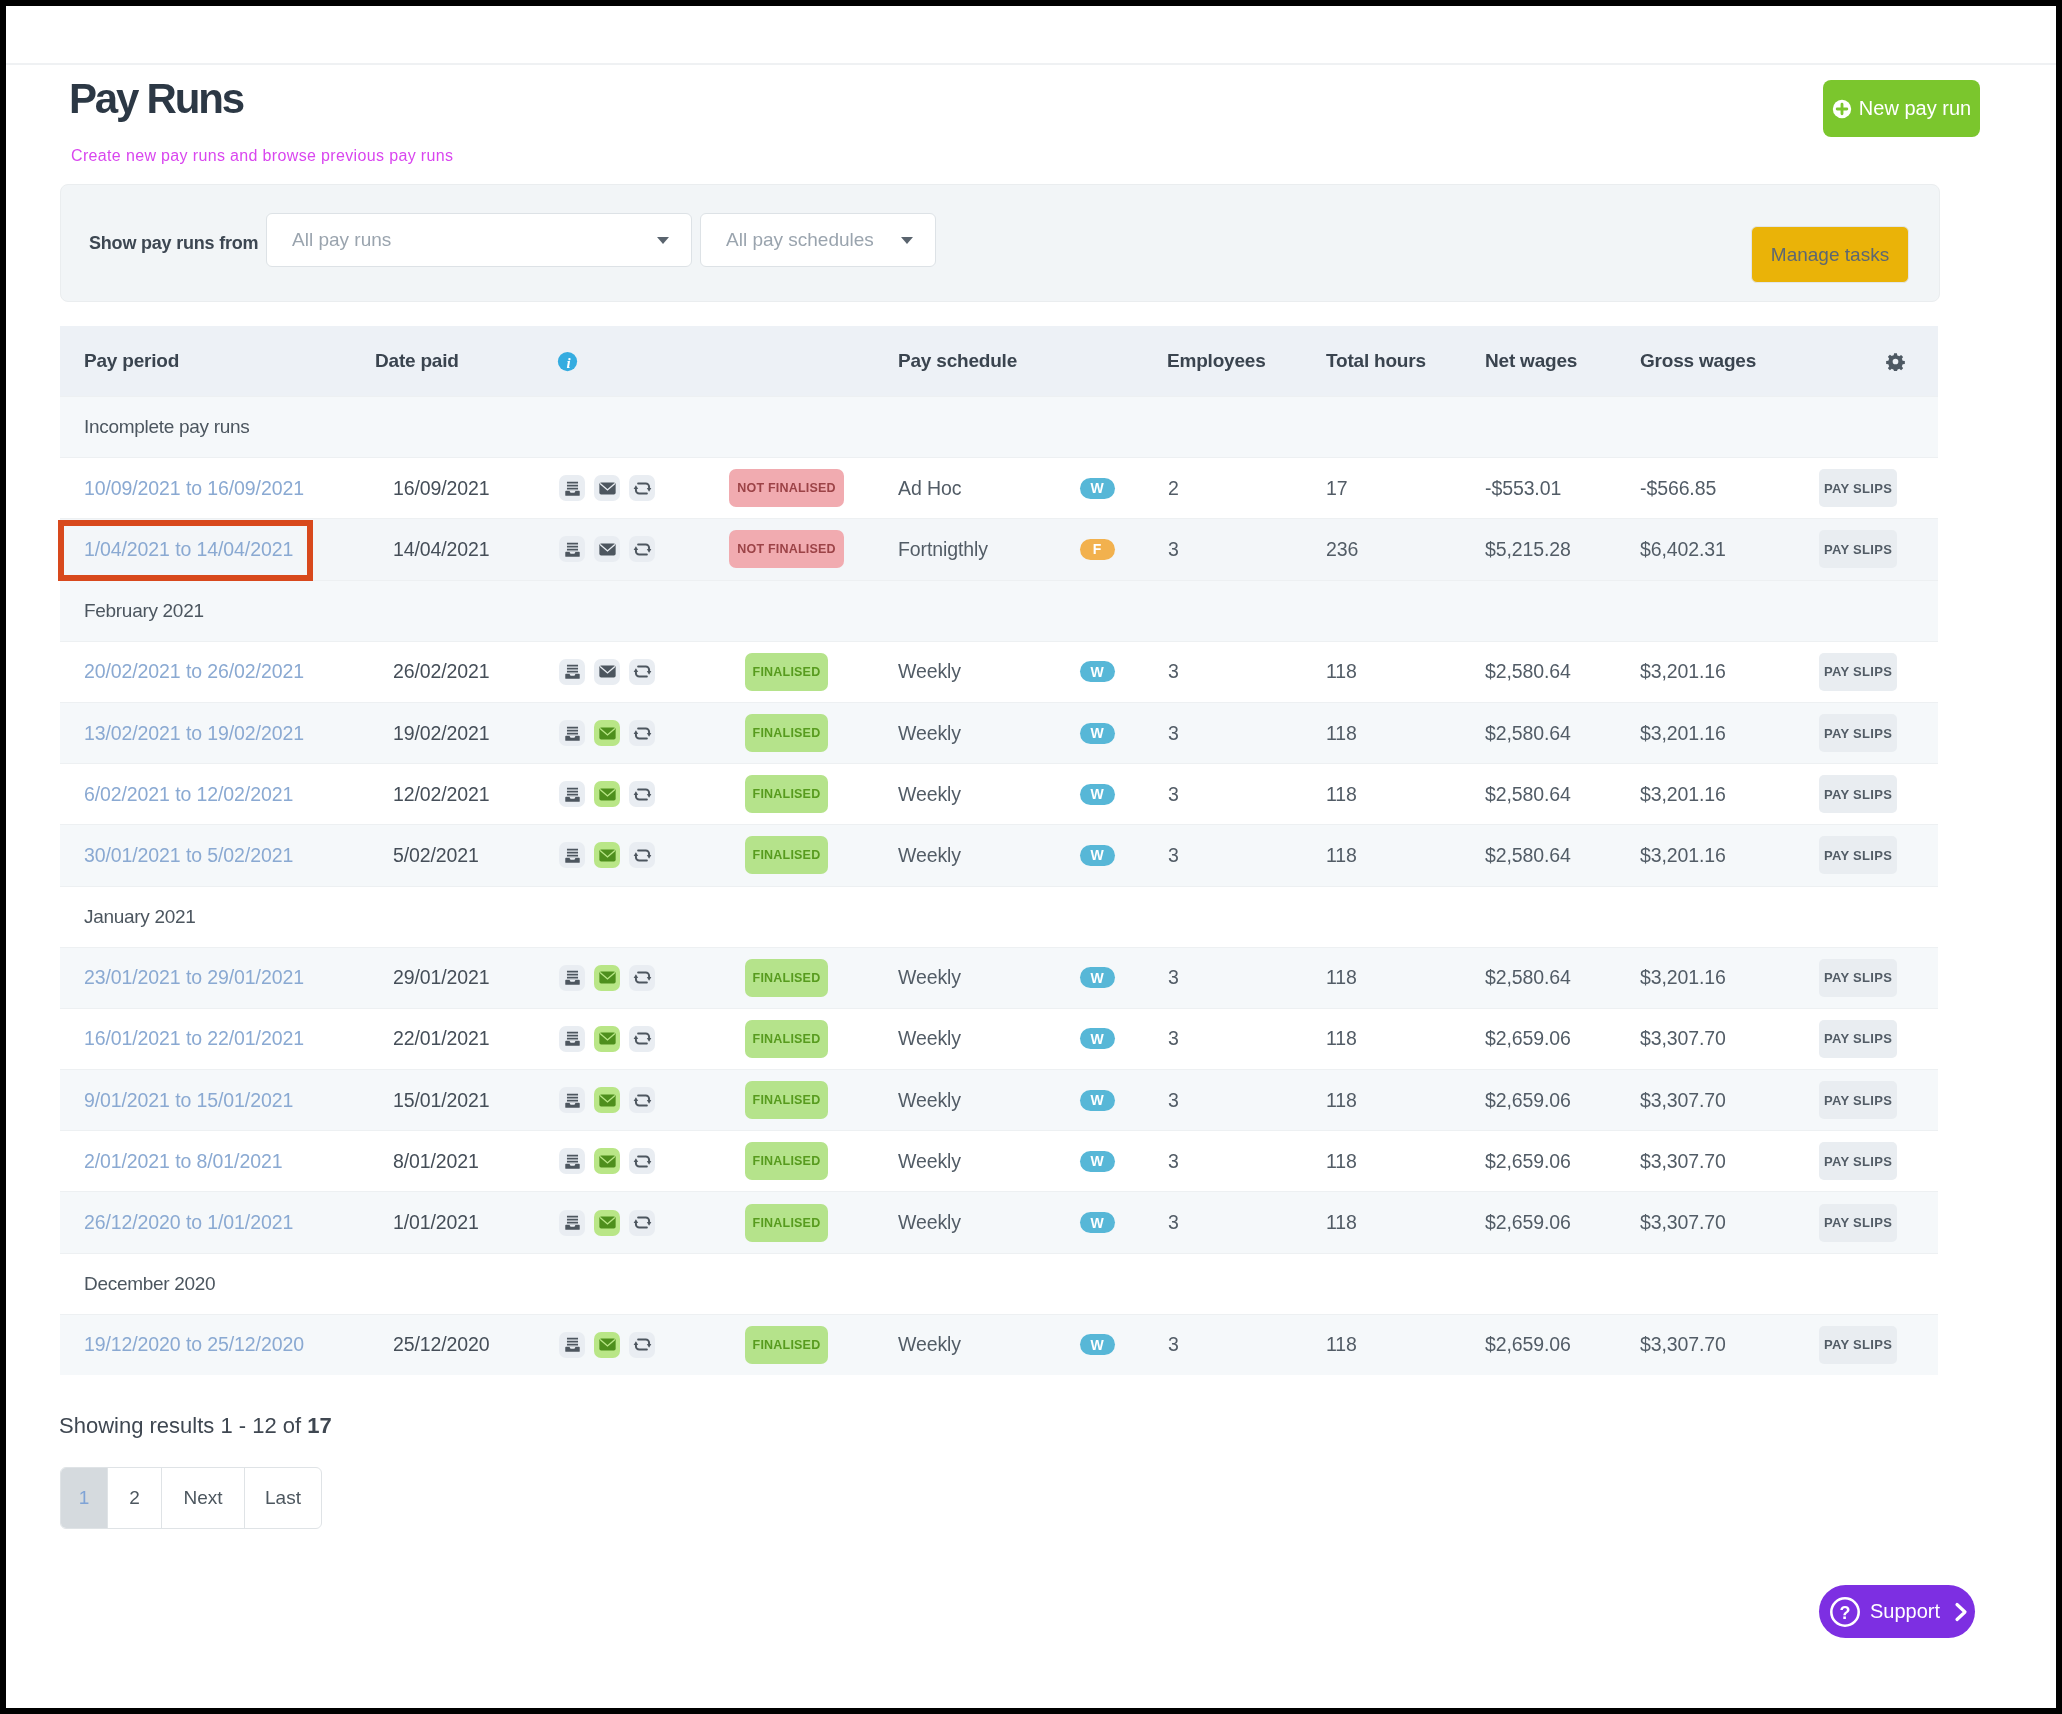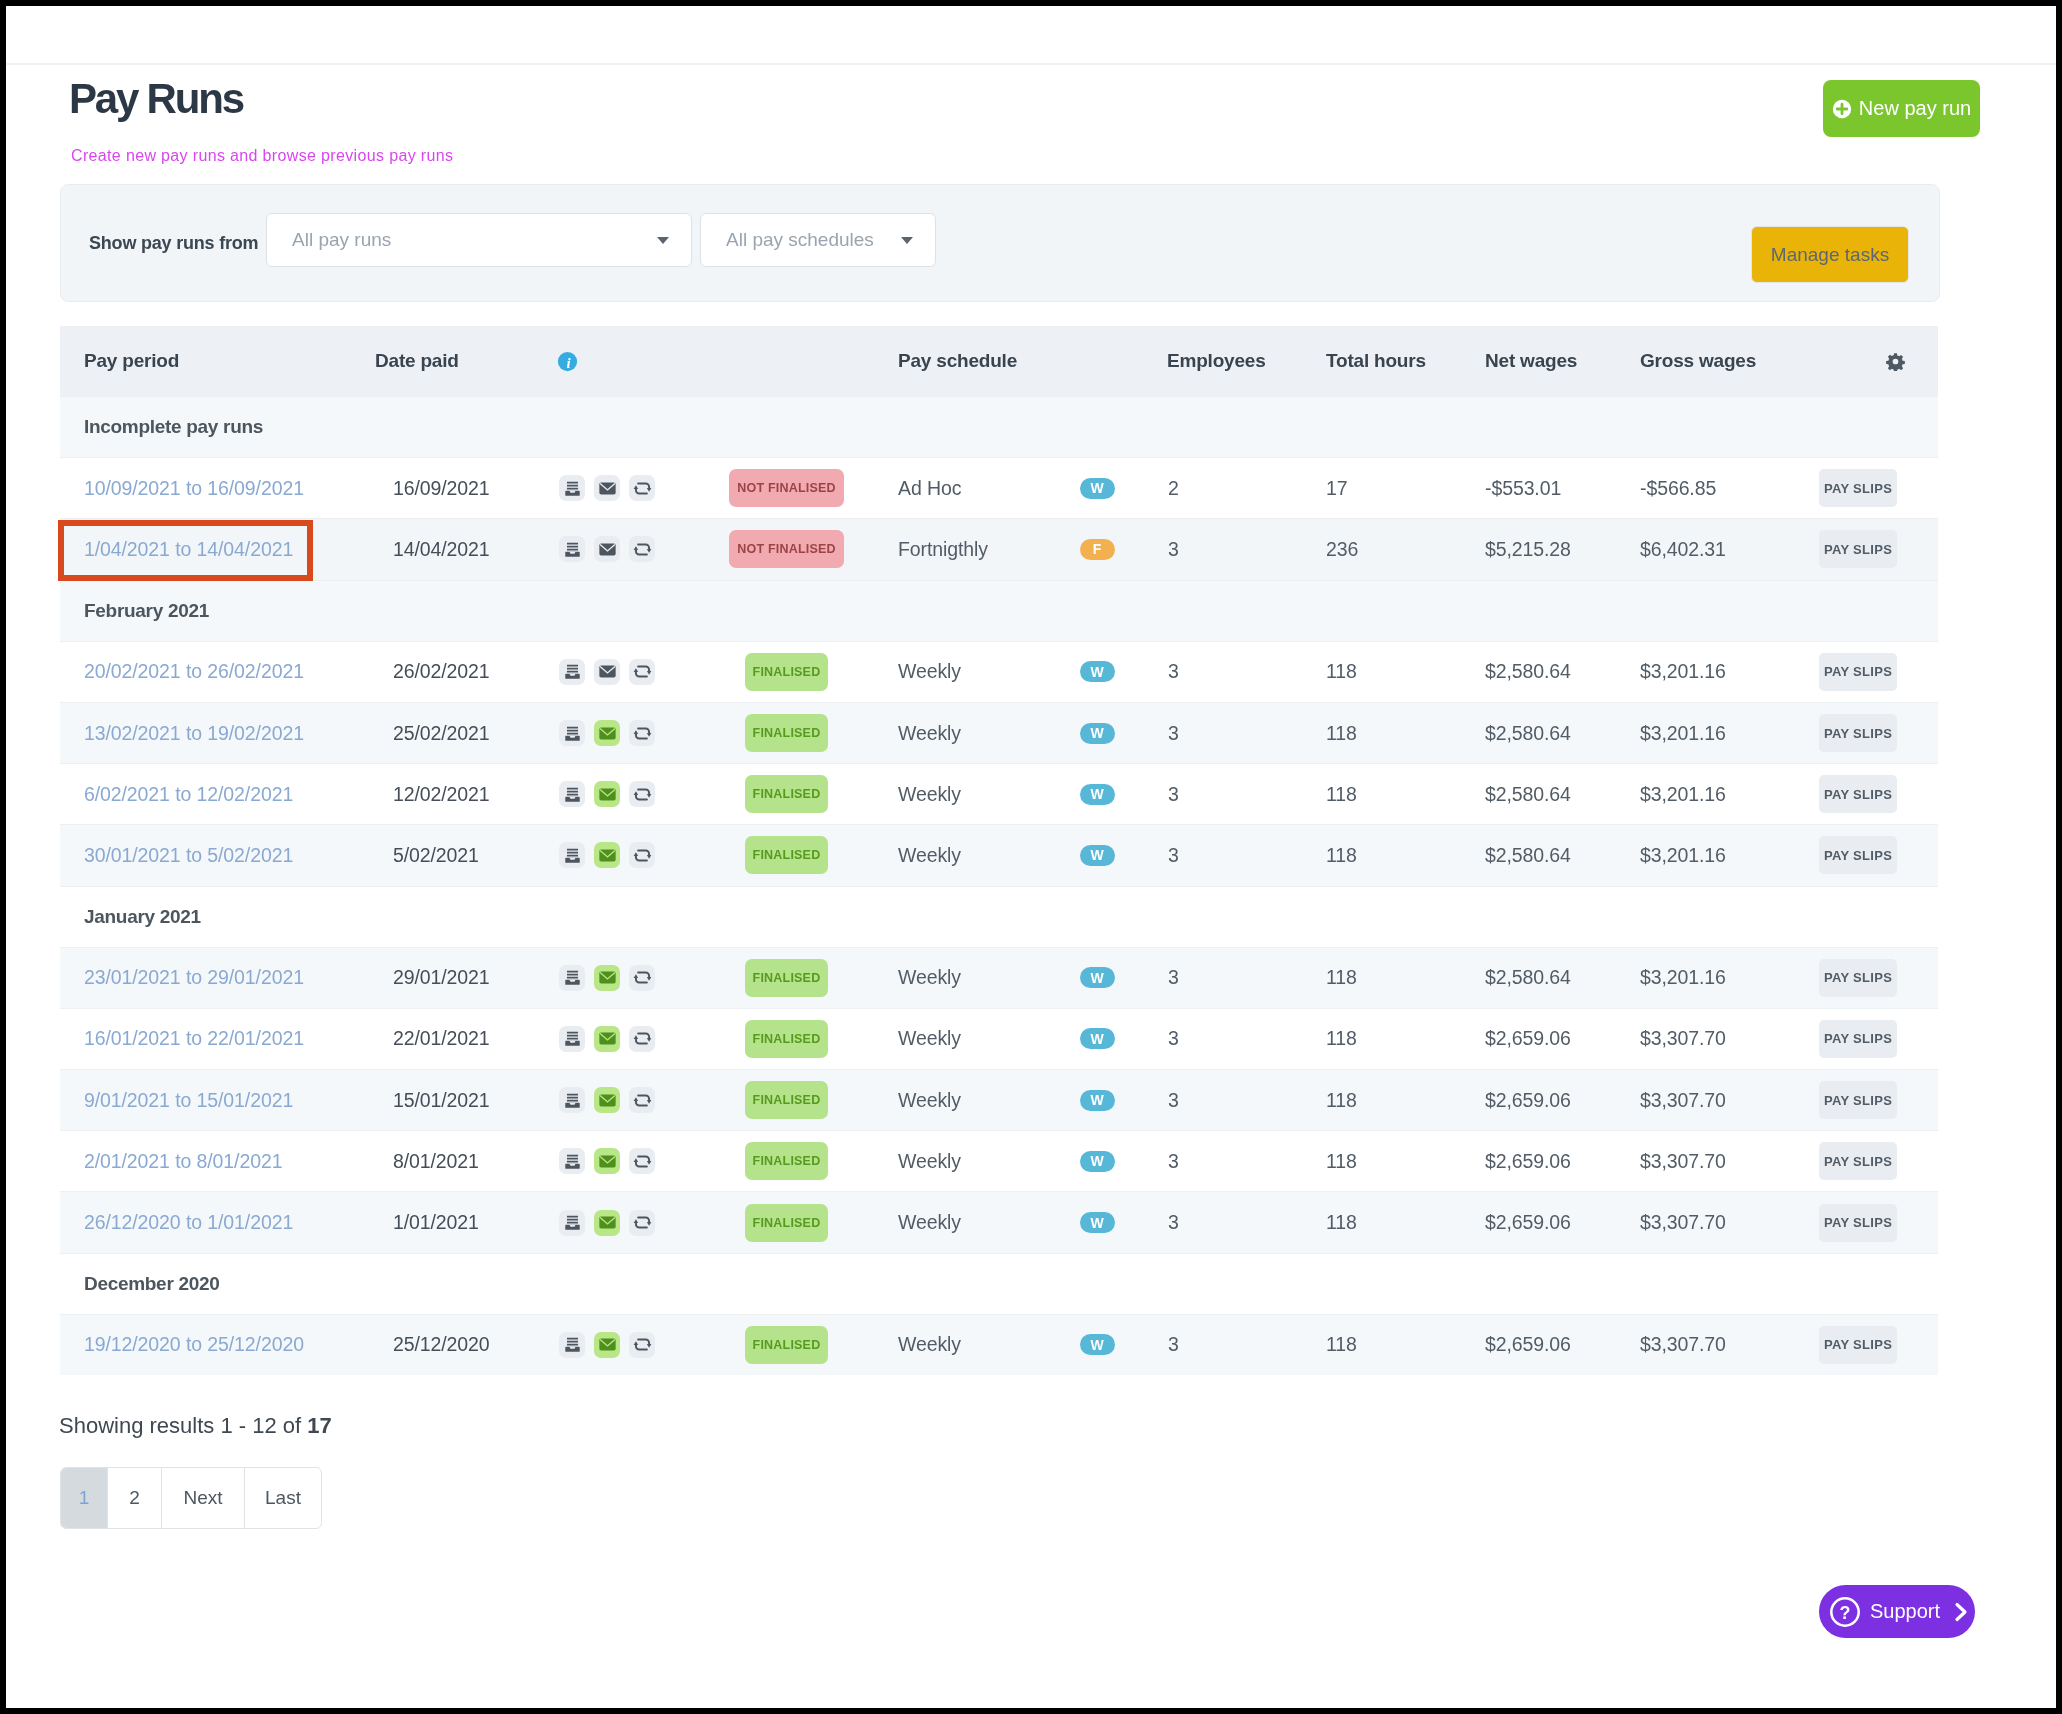--- a/index.html
+++ b/index.html
@@ -38,21 +38,21 @@
 .pcol { left:1002px; width:70px; justify-content:center; }
 .pill { width:35px; height:21px; border-radius:11px; display:flex; align-items:center; justify-content:center; color:#fff; font-size:14px; font-weight:bold; }
 .pw { background:#57b7d7; }
 .pf { background:#f2b14e; }
 .emp { left:1108px; color:#525c66; }
 .hrs { left:1266px; color:#525c66; }
 .net { left:1425px; color:#525c66; }
 .gross { left:1580px; color:#525c66; }
 .pscol { left:1759px;justify-content:center; }
 .payslips { width:78px; height:38px; background:#e9edf1; border-radius:5px; display:flex; align-items:center; justify-content:center; font-size:13px; font-weight:bold; letter-spacing:0.3px; color:#525c66; }
-.sec { left:24px; color:#4c565f; font-weight:700; letter-spacing:-0.3px; font-size:19px; }
+.sec { left:24px; color:#4c565f; font-weight:400; letter-spacing:-0.3px; font-size:19px; }
 
 .annbox { position:absolute; left:-2px; top:1px; width:255px; height:61px; border:6px solid #d8491d; z-index:5; }
 
 .showing { position:absolute; left:59px; top:1413px; font-size:22px; color:#3f4751; }
 .pager { position:absolute; left:60px; top:1467px; height:62px; display:flex; border:1px solid #dfe3e6; border-radius:6px; overflow:hidden; background:#fff; }
 .pager span { display:flex; align-items:center; justify-content:center; font-size:19px; color:#4d575f; border-left:1px solid #dfe3e6; }
 .pager span:first-child { border-left:none; background:#d5dade; color:#7fa3d6; }
 .pg1 { width:46px; } .pg2 { width:54px; } .pgn { width:83px; } .pgl { width:77px; }
 
 .support { position:absolute; left:1819px; top:1585px; width:156px; height:53px; background:#7d2fe2; border-radius:27px; display:flex; align-items:center; color:#fff; font-size:20px; }
@@ -221,21 +221,21 @@
 <span class="c emp">3</span>
 <span class="c hrs">118</span>
 <span class="c net">$2,580.64</span>
 <span class="c gross">$3,201.16</span>
 <span class="c pscol">
         <span class="payslips">PAY SLIPS</span>
       </span>
 </div>
 <div class="row" style="background:#f5f8fa">
 <span class="c link">13/02/2021 to 19/02/2021</span>
-<span class="c date">25/02/2021</span>
+<span class="c date">19/02/2021</span>
 <span class="c icons">
         <span class="ib">
           <svg width="17" height="17" viewBox="0 0 24 24">
             <path fill="#4d565f" d="M4.2 2.6h15.6v2.4H4.2zM4.2 6.8h15.6v2.4H4.2zM4.2 11h15.6v2.4H4.2z"></path>
             <path fill="#4d565f" d="M2.8 15.2h18.4a1 1 0 0 1 1 1v5.2a1 1 0 0 1-1 1H2.8a1 1 0 0 1-1-1v-5.2a1 1 0 0 1 1-1z"></path>
             <path fill="#e9edf2" d="M7.6 15.2h8.8l-1.7 2.7H9.3z"></path>
           </svg>
         </span>
         <span class="ib ibg">
           <svg width="17" height="13" viewBox="0 0 24 18">

